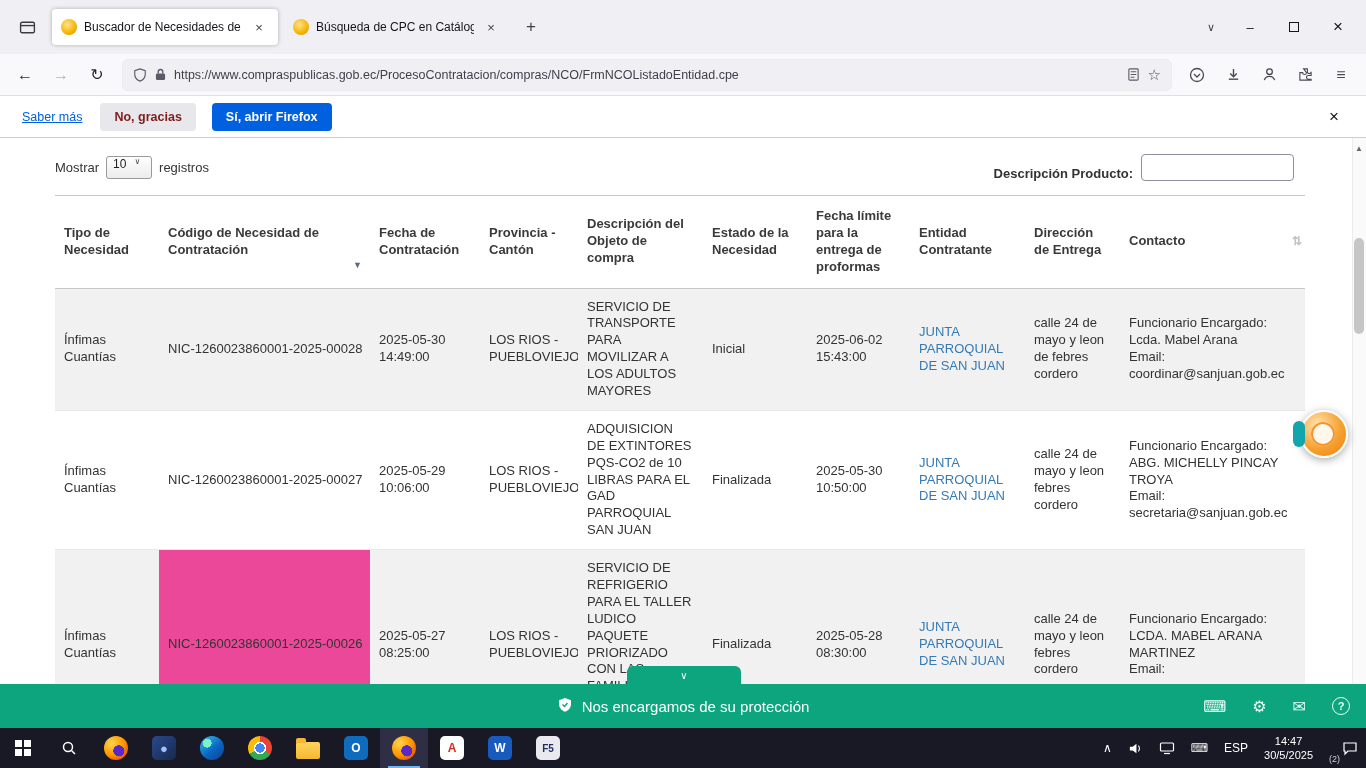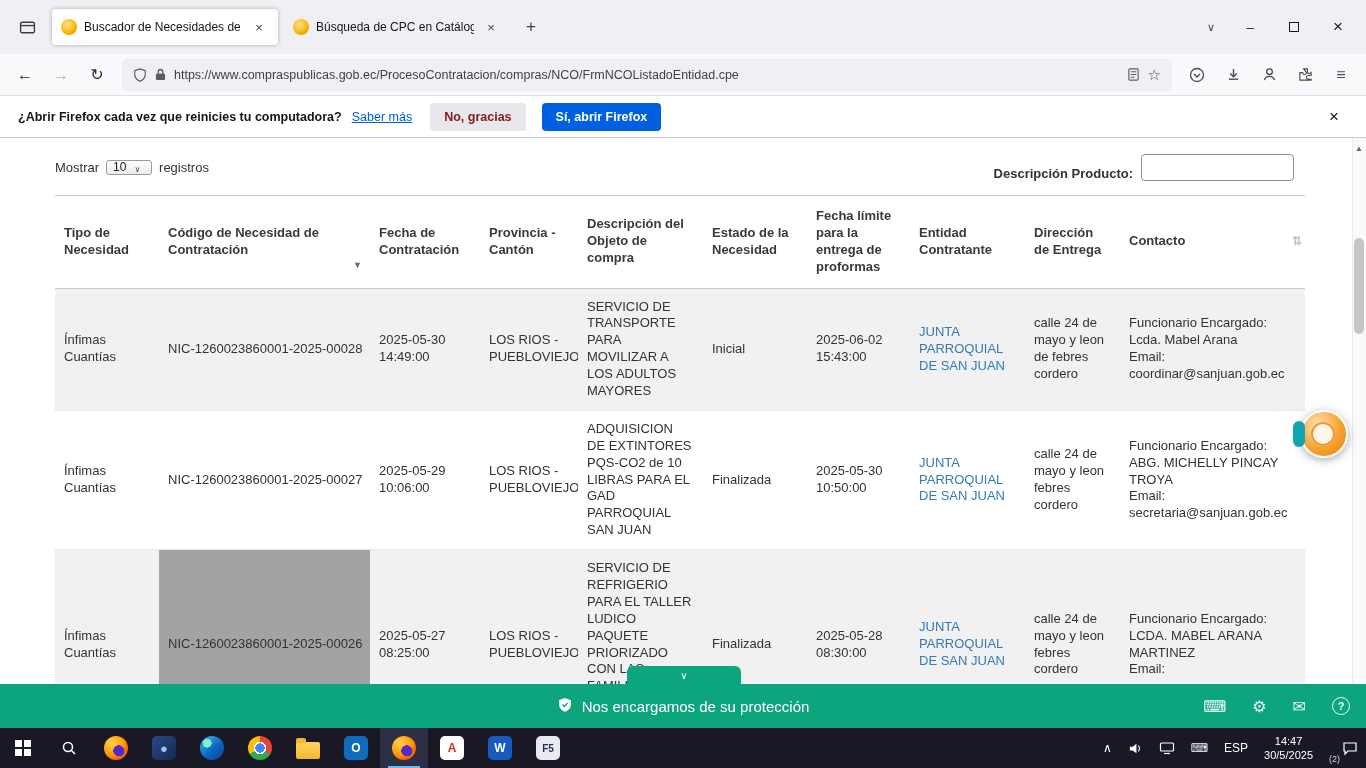--- a/index.html
+++ b/index.html
@@ -39,29 +39,29 @@
   .notif .lnk{color:#0060df;text-decoration:underline;margin:0 12px 0 4px;white-space:nowrap}
   .nbtn{height:28px;padding:0 14px;border-radius:4px;font-size:12.5px;font-weight:bold;border:none;font-family:inherit;white-space:nowrap;cursor:default}
   .nbtn.sec{background:#e7e7ec;color:#7f1d1d;margin-right:10px}
   .nbtn.pri{background:#0060df;color:#fff}
   .notif-close{margin-left:auto;width:28px;height:28px;font-size:17px;color:#15141a}
 
   
   .page{position:relative;height:546px;background:#fff;overflow:hidden}
   .controls{display:flex;align-items:center;padding:16px 72px 0 55px}
   .show-group{display:flex;align-items:center;font-size:13px;color:#333}
-  .selbox{min-width:46px;height:15px;border:1px solid #9a9a9a;border-radius:3px;background:linear-gradient(#fefefe,#ececec);display:flex;align-items:flex-end;gap:8px;padding:0 6px;margin:0 7px;font-size:12px;color:#222}
+  .selbox{min-width:46px;height:23px;border:1px solid #9a9a9a;border-radius:3px;background:linear-gradient(#fefefe,#ececec);display:flex;align-items:flex-start;gap:8px;padding:0 6px;margin:0 7px;font-size:12px;color:#222}
   .selbox .chev{font-size:8px;color:#444}
   .filter-group{margin-left:auto;display:flex;align-items:flex-end;font-size:13px;color:#333;font-weight:bold}
   .filter-input{width:153px;height:27px;margin-left:8px;border:1px solid #8f8f9d;border-radius:4px;font-size:13px;padding:0 6px;font-family:inherit}
   .ntable{width:1250px;margin:14px 0 0 55px;border-collapse:collapse;table-layout:fixed;font-size:13px;color:#333}
   .ntable th{border-top:1px solid #c8c8c8;border-bottom:1px solid #c8c8c8;padding:12px 9px;text-align:left;vertical-align:middle;font-weight:bold;color:#3a3a3a;line-height:1.3;position:relative}
   .ntable td{padding:10px 9px;vertical-align:middle;line-height:1.3;border-bottom:1px solid #e8e8e8;overflow:hidden}
   tr.odd{background:#f1f1f1}
-  td.dark{background:#a3a3a3}
+  td.dark{background:#ec4899}
   .nowrap{white-space:nowrap}
   .pre{white-space:pre-line}
   a.ent{color:#337ab7;text-decoration:none;cursor:pointer}
   .sort-desc{font-size:9px;color:#5a6b84;position:absolute;right:8px;bottom:16px}
   .sort-both{font-size:12px;color:#c2c2c2;position:absolute;right:3px;top:50%;transform:translateY(-50%)}
   .expander{position:absolute;left:627px;top:528px;width:114px;height:18px;background:#0ca57e;border-radius:6px 6px 0 0;color:#fff;font-size:10px;z-index:6}
   .scroll-track{position:absolute;right:0;top:0;width:14px;height:546px;background:#fafafa;border-left:1px solid #ececec;z-index:5}
   .scroll-up{position:absolute;right:1px;top:6px;width:12px;text-align:center;font-size:8px;color:#666}
   .scroll-thumb{position:absolute;right:2px;top:100px;width:10px;height:96px;background:#c6c6c6;border-radius:5px}
   .avast{position:absolute;right:18px;top:272px;width:48px;height:48px;border-radius:50%;background:radial-gradient(circle at 35% 30%,#ffe3b0,#f6a230 55%,#ec7f0e);box-shadow:0 2px 8px rgba(0,0,0,.35);z-index:7;border:2px solid #fdfdfd}
@@ -172,21 +172,20 @@
   </div>
   <div class="toolicon c">
     <svg width="15" height="15" viewBox="0 0 16 16">
         <path d="M6 2h4v3a2 2 0 104 0v4h-3a2 2 0 100 4h3v1H2V6h3a2 2 0 104 0z" fill="none" stroke="#4a4a55" stroke-width="1.2"></path>
       </svg>
   </div>
   <div class="toolicon c">≡</div>
 </div>
 
 <div class="notif">
-  <span class="q">¿Abrir Firefox cada vez que reinicies tu computadora?</span>
   <span class="lnk">Saber más</span>
   <button class="nbtn sec">No, gracias</button>
   <button class="nbtn pri">Sí, abrir Firefox</button>
   <span class="notif-close c">×</span>
 </div>
 
 <div class="page">
   <div class="controls">
     <div class="show-group">
       <span>Mostrar</span>

